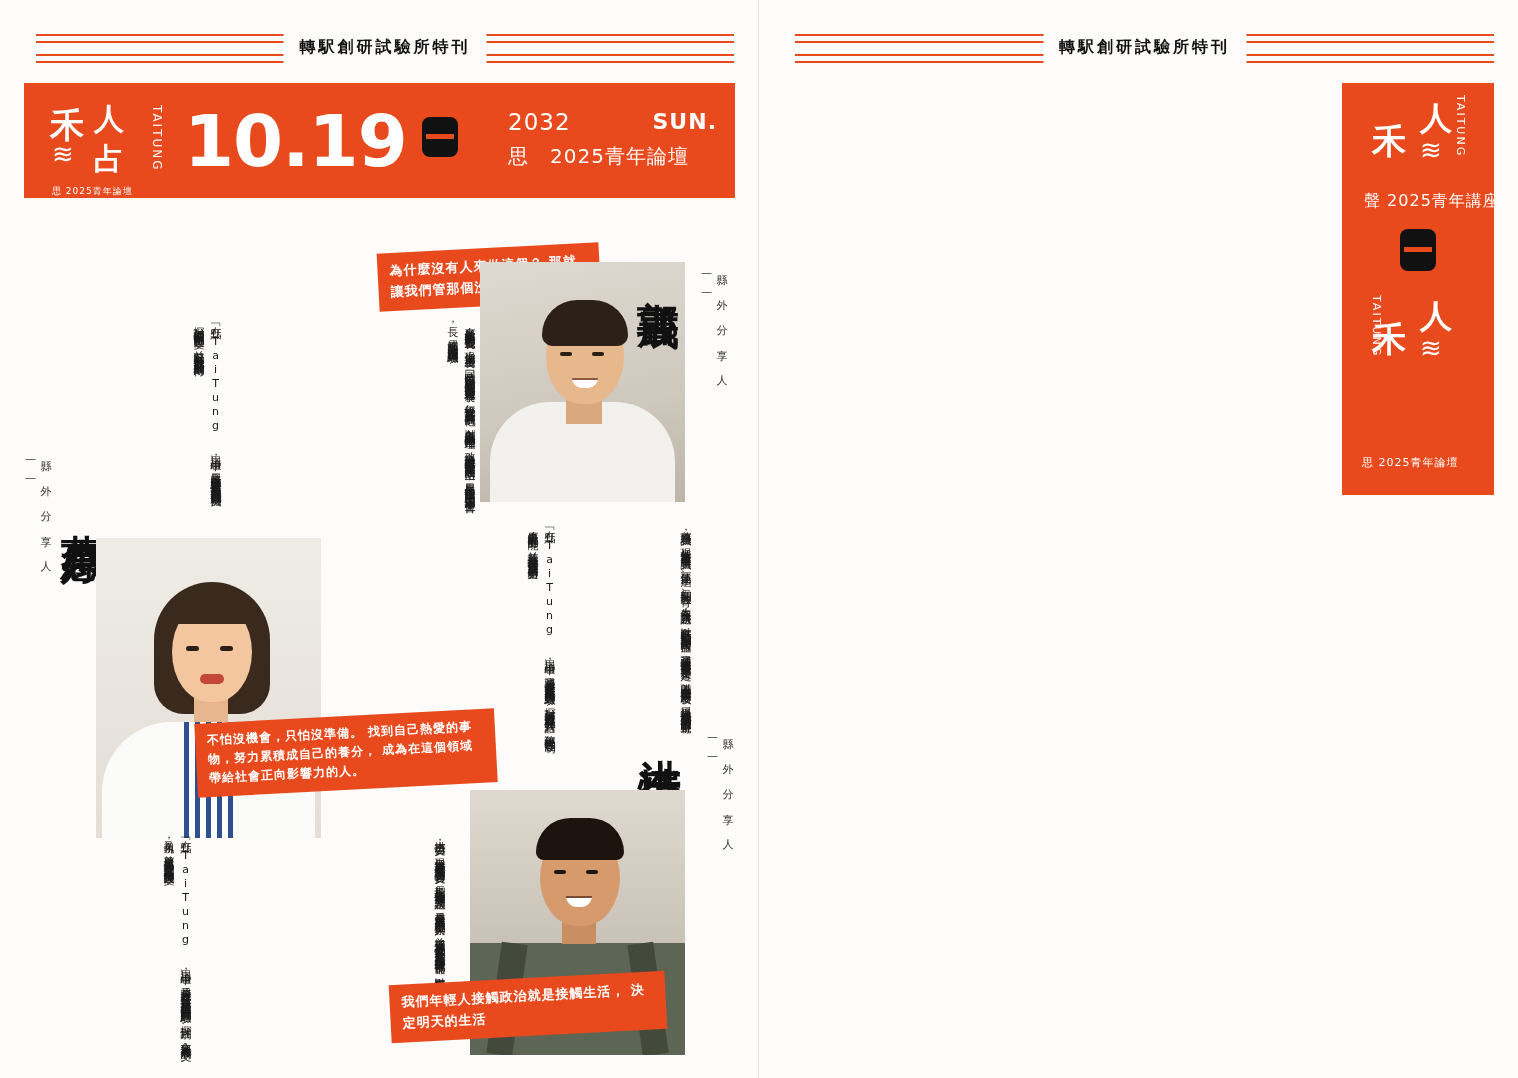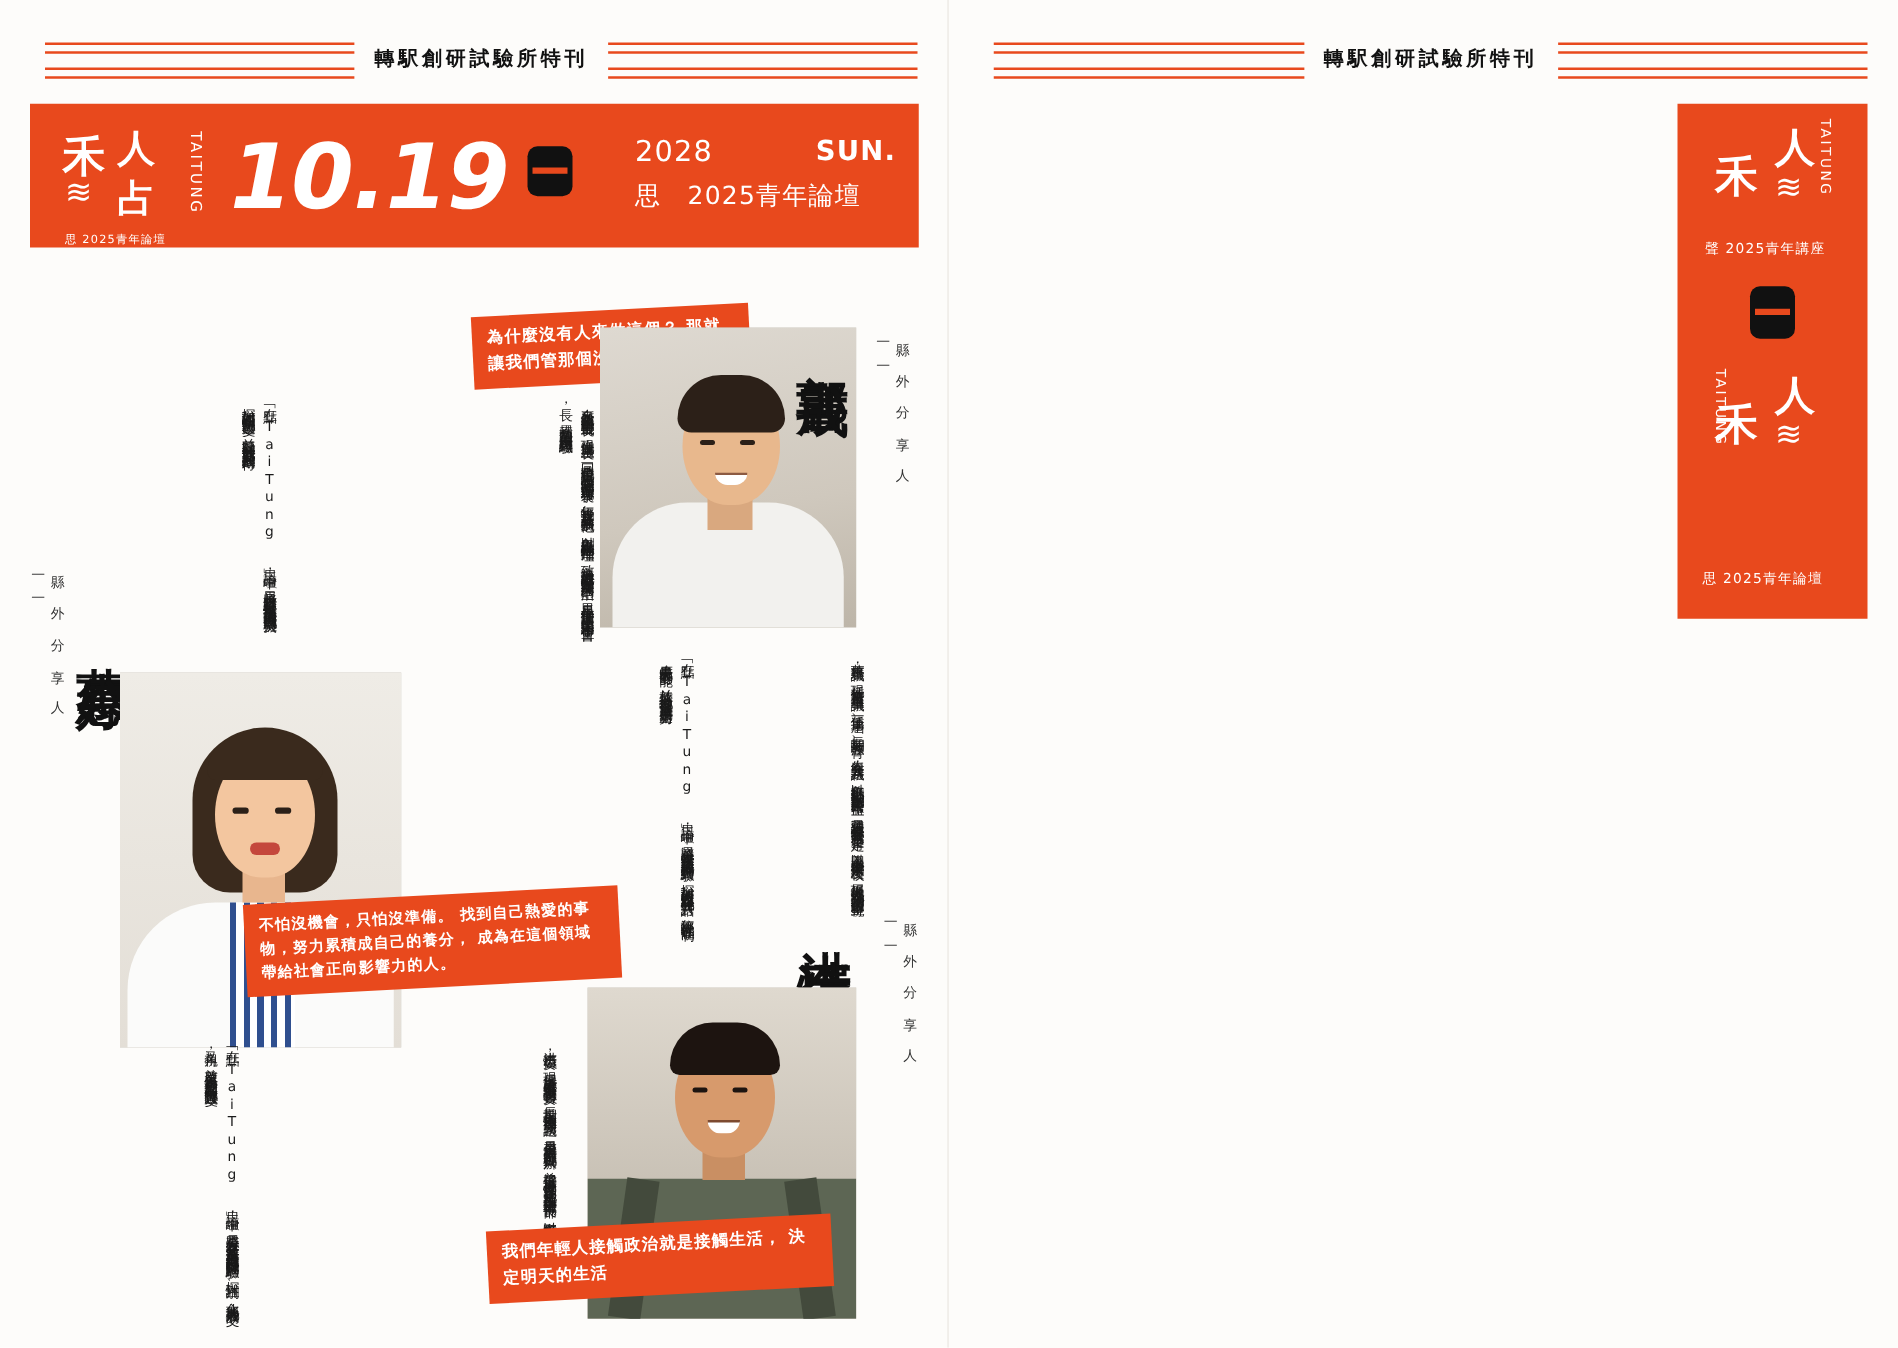--- a/index.html
+++ b/index.html
@@ -50,21 +50,21 @@
   #logo-left .lm-block { position:absolute; left:26px; top:16px; width:96px; height:86px; }
   #logo-left .lm-he  { position:absolute; left:0; top:4px; font-size:34px; font-weight:bold; }
   #logo-left .lm-ren { position:absolute; left:44px; top:0px; font-size:30px; font-weight:bold; }
   #logo-left .lm-zhan{ position:absolute; left:44px; top:40px; font-size:30px; font-weight:bold; }
   #logo-left .lm-wave{ position:absolute; left:2px; top:40px; font-size:26px; }
   #logo-left .lm-tt  { position:absolute; left:100px; top:6px; font-size:12px; letter-spacing:2px;
                         writing-mode:vertical-rl; }
   #logo-left .lm-sub { position:absolute; left:2px; top:86px; font-size:9px; letter-spacing:1px; white-space:nowrap;}
 
   .big-date {
-    position:absolute; font-weight:bold; line-height:1;font-style:italic;
+    position:absolute; font-weight:bold; line-height:1;
   }
   #logo-left .big-date { left:160px; top:22px; font-size:72px; letter-spacing:-1px; }
   .date-blob {
     position:absolute; width:36px; height:40px; background:#111;
     border-radius:8px;
   }
   .date-blob::after{
     content:""; position:absolute; left:4px; right:4px; top:17px; height:5px;
     background:#e8491d;
   }
@@ -77,21 +77,21 @@
   
   #logo-right {
     position:absolute; right:24px; top:83px; width:152px; height:412px;
     background:#e8491d;
   }
   #logo-right .r-ren1 { position:absolute; left:78px; top:14px; font-size:32px; font-weight:bold; color:#fff;}
   #logo-right .r-he1  { position:absolute; left:30px; top:36px; font-size:34px; font-weight:bold; color:#fff;}
   #logo-right .r-wave1{ position:absolute; left:78px; top:52px; font-size:26px; color:#fff;}
   #logo-right .r-tt1  { position:absolute; left:112px; top:12px; font-size:11px; letter-spacing:2px; color:#fff;
                          writing-mode:vertical-rl;}
-  #logo-right .r-sub1 { position:absolute; left:22px; top:108px; font-size:11px; letter-spacing:1px; color:#fff; white-space:nowrap;}
+  #logo-right .r-sub1 { position:absolute; left:22px; top:108px; font-size:16px; letter-spacing:1px; color:#fff; white-space:nowrap;}
   #logo-right .r-blob { position:absolute; left:58px; top:146px; width:36px; height:42px; background:#111; border-radius:8px;}
   #logo-right .r-blob::after{content:""; position:absolute; left:4px; right:4px; top:18px; height:5px; background:#e8491d;}
   #logo-right .r-ren2 { position:absolute; left:78px; top:212px; font-size:32px; font-weight:bold; color:#fff;}
   #logo-right .r-he2  { position:absolute; left:30px; top:234px; font-size:34px; font-weight:bold; color:#fff;}
   #logo-right .r-wave2{ position:absolute; left:78px; top:250px; font-size:26px; color:#fff;}
   #logo-right .r-tt2  { position:absolute; left:28px; top:212px; font-size:11px; letter-spacing:2px; color:#fff;
                          writing-mode:vertical-rl;}
   #logo-right .r-sub2 { position:absolute; left:20px; top:372px; font-size:11px; letter-spacing:1px; color:#fff; white-space:nowrap;}
 
   
@@ -183,21 +183,21 @@
     <div class="lm-block">
       <span class="lm-he">禾</span>
       <span class="lm-ren">人</span>
       <span class="lm-zhan">占</span>
       <span class="lm-wave">≋</span>
       <span class="lm-tt">TAITUNG</span>
       <span class="lm-sub">思  2025青年論壇</span>
     </div>
     <div class="big-date">10.19</div>
     <div class="date-blob"></div>
-    <div class="yr">2028</div>
+    <div class="yr">2032</div>
     <div class="fline">思　2025青年論壇</div>
     <div class="dw">SUN.</div>
   </div>
 
   <div class="callout" style="left:378px; top:248px; width:222px; transform:rotate(-3deg);">為什麼沒有人來做這個？
 那就讓我們管那個沒有人吧！</div>
 
   <div class="photo" id="photo-guo">
     <div class="bg"></div>
       <div class="shirt"></div>

